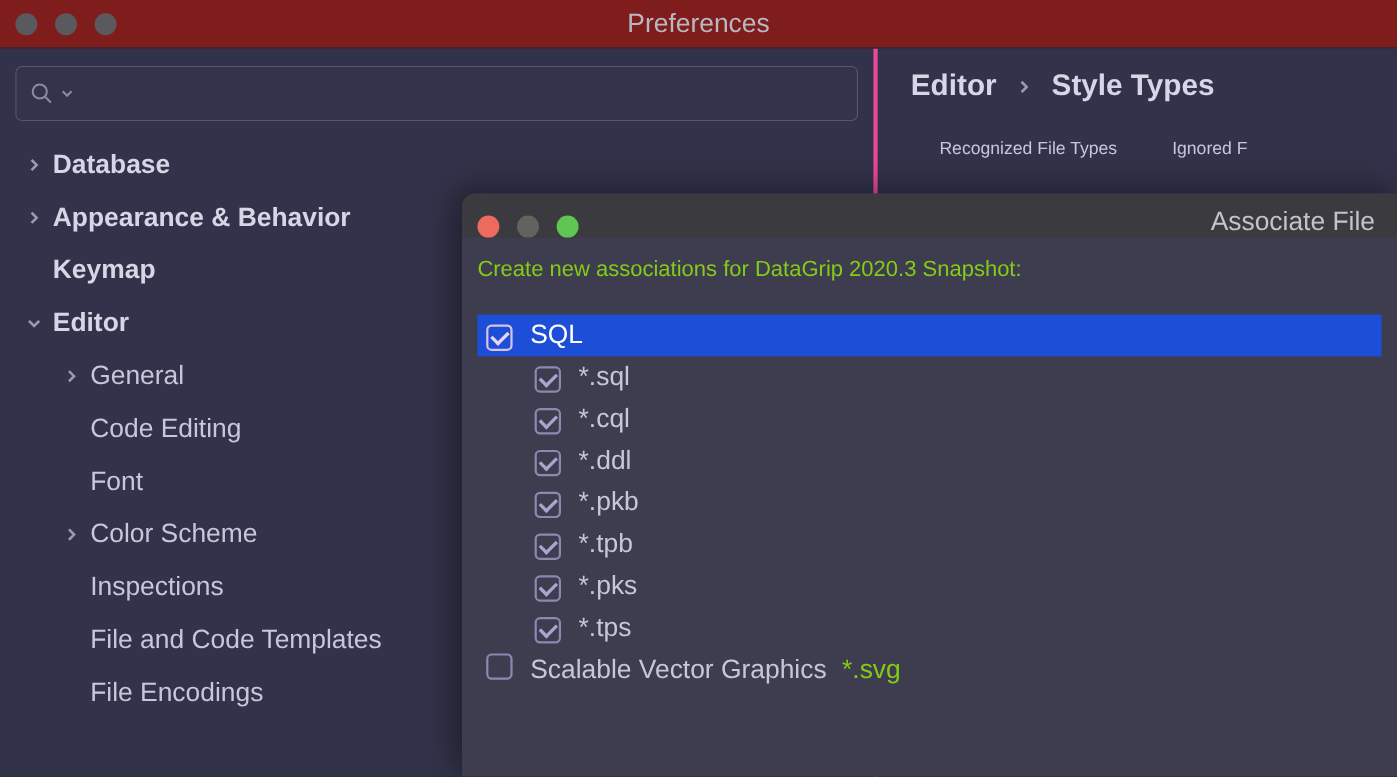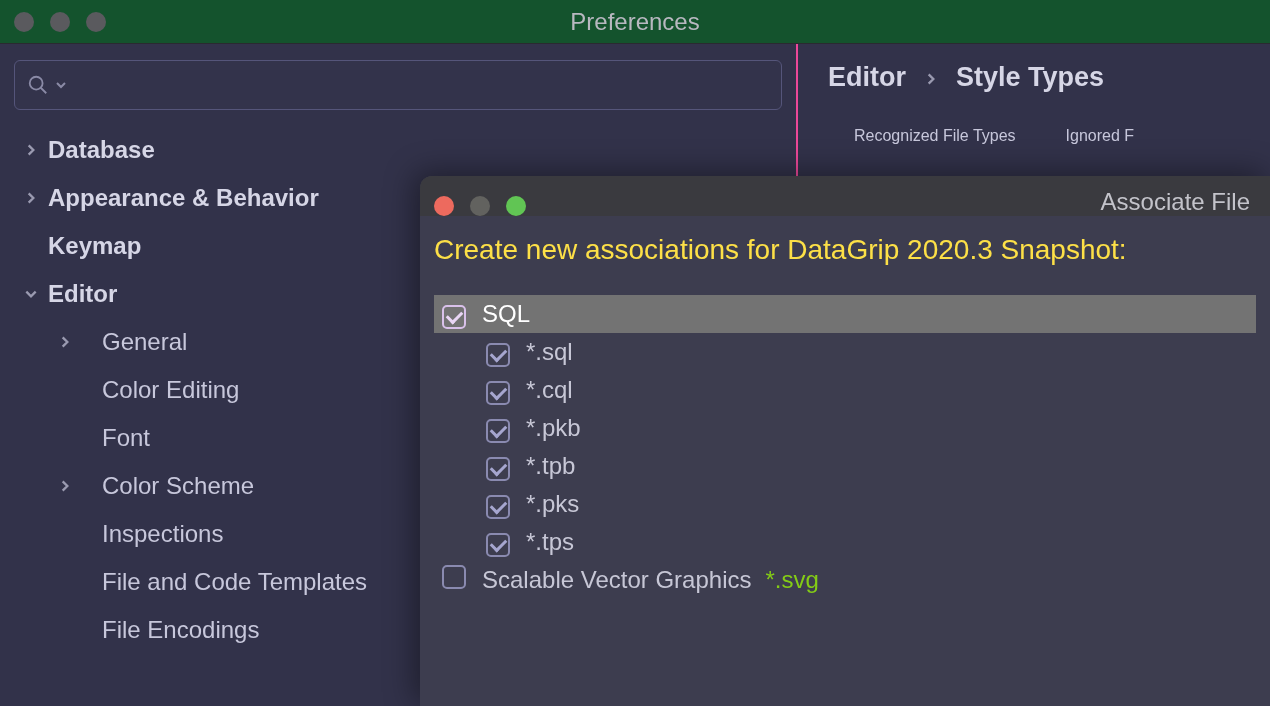--- a/index.html
+++ b/index.html
@@ -1,39 +1,39 @@
 <!DOCTYPE html>
 <html><head>
 <meta charset="utf-8">
 <style>
   * { box-sizing: border-box; margin: 0; padding: 0; }
   html, body { width: 1270px; height: 706px; overflow: hidden; font-family: -apple-system, "Segoe UI", Arial, sans-serif; background: #2b2b3c; color: #c7c7d4; }
   
   
   .prefs-titlebar {
     height: 44px;
-    background: #14532d;
+    background: #7f1d1d;
     display: flex;
     align-items: center;
     padding: 12px 14px;
     border-bottom: 1px solid #2a2a30;
     position: relative;
   }
   .traffic-lights { display: flex; gap: 16px; }
   .dot { width: 20px; height: 20px; border-radius: 50%; }
   .dot.grey { background: #5a5a5e; }
   .prefs-title { position: absolute; left: 50%; transform: translateX(-50%); color: #b8b8c0; font-size: 24px; font-weight: 400; }
 
   
   .prefs-body { display: flex; height: calc(100% - 44px); }
 
   .left-pane {
     width: 798px;
     background: #32324a;
-    border-right: 2px solid #ec4899;
+    border-right: 4px solid #ec4899;
     padding: 16px 10px 0 10px;
     overflow: hidden;
   }
   .search-wrap {
     margin: 0 4px 16px 4px;
     height: 50px;
     border: 1px solid #55557a;
     border-radius: 6px;
     background: #33334b;
     display: flex;
@@ -43,21 +43,21 @@
   }
   .search-icon svg { width: 22px; height: 22px; display:block; }
   .chev-small svg { width: 12px; height: 12px; display:block; }
 
   .tree { font-size: 24px; color: #c7c7db; }
   .tree-row { display: flex; align-items: center; height: 48px; padding-left: 10px; cursor: default; }
   .tree-row .arrow { width: 22px; display:flex; justify-content:center; }
   .tree-row .arrow svg { width: 14px; height: 14px; }
   .tree-row .label { padding-left: 6px; }
   .tree-row.bold .label { font-weight: 700; color: #d6d6e6; }
-  .tree-sub .tree-row { padding-left: 44px; gap: 20px; }
+  .tree-sub .tree-row { padding-left: 44px; }
   .tree-sub .tree-row .label { font-weight: 400; }
 
   .right-pane {
     flex: 1;
     background: #32324a;
     padding: 18px 20px 0 30px;
     position: relative;
     overflow: hidden;
   }
   .crumbs { display: flex; align-items: center; gap: 18px; font-size: 27px; font-weight: 700; color: #d6d6e6; margin-bottom: 34px; }
@@ -84,28 +84,28 @@
     align-items: flex-end;
     padding: 0 14px;
     position: relative;
   }
   .dlg-titlebar .dot.red   { background: #ed6a5e; }
   .dlg-titlebar .dot.grey2 { background: #62625f; }
   .dlg-titlebar .dot.green { background: #61c554; }
   .dlg-title { position: absolute; right: 20px; color: #c3c3ca; font-size: 24px; }
 
   .dlg-body { padding: 18px 14px 0 14px; }
-  .dlg-prompt { font-size: 28px; color: #fde047; margin-bottom: 14px; }
+  .dlg-prompt { font-size: 20px; color: #84cc16; margin-bottom: 14px; }
 
   .assoc-list { }
   .assoc-row {
     display: flex; align-items: center; height: 38px;
     font-size: 24px; color: #c7c7d6;
   }
-  .assoc-row.selected { background: #737373; color: #ffffff; margin-top: 29px; }
+  .assoc-row.selected { background: #1d4ed8; color: #ffffff; margin-top: 29px; }
   .assoc-row .cb { margin-left: 8px; margin-right: 16px; }
   .assoc-sub .assoc-row { padding-left: 44px; }
   .checkbox {
     width: 24px; height: 24px; border: 2px solid #8a8ab0; border-radius: 5px;
     display: inline-flex; align-items: center; justify-content: center;
     background: transparent;
   }
   .checkbox.checked::after {
     content: "";
     width: 12px; height: 7px;
@@ -180,21 +180,21 @@
           <div class="tree-row">
             <span class="arrow">
               <svg viewBox="0 0 12 12" fill="none" stroke="#9a9ab0" stroke-width="2">
                 <polyline points="4,2 8,6 4,10"></polyline>
               </svg>
             </span>
             <span class="label">General</span>
           </div>
           <div class="tree-row">
             <span class="arrow"></span>
-            <span class="label">Color Editing</span>
+            <span class="label">Code Editing</span>
           </div>
           <div class="tree-row">
             <span class="arrow"></span>
             <span class="label">Font</span>
           </div>
           <div class="tree-row">
             <span class="arrow">
               <svg viewBox="0 0 12 12" fill="none" stroke="#9a9ab0" stroke-width="2">
                 <polyline points="4,2 8,6 4,10"></polyline>
               </svg>
@@ -254,20 +254,24 @@
           <div class="assoc-row">
             <span class="cb"><span class="checkbox checked"></span></span>
             <span>*.sql</span>
           </div>
           <div class="assoc-row">
             <span class="cb"><span class="checkbox checked"></span></span>
             <span>*.cql</span>
           </div>
           <div class="assoc-row">
             <span class="cb"><span class="checkbox checked"></span></span>
+            <span>*.ddl</span>
+          </div>
+          <div class="assoc-row">
+            <span class="cb"><span class="checkbox checked"></span></span>
             <span>*.pkb</span>
           </div>
           <div class="assoc-row">
             <span class="cb"><span class="checkbox checked"></span></span>
             <span>*.tpb</span>
           </div>
           <div class="assoc-row">
             <span class="cb"><span class="checkbox checked"></span></span>
             <span>*.pks</span>
           </div>

